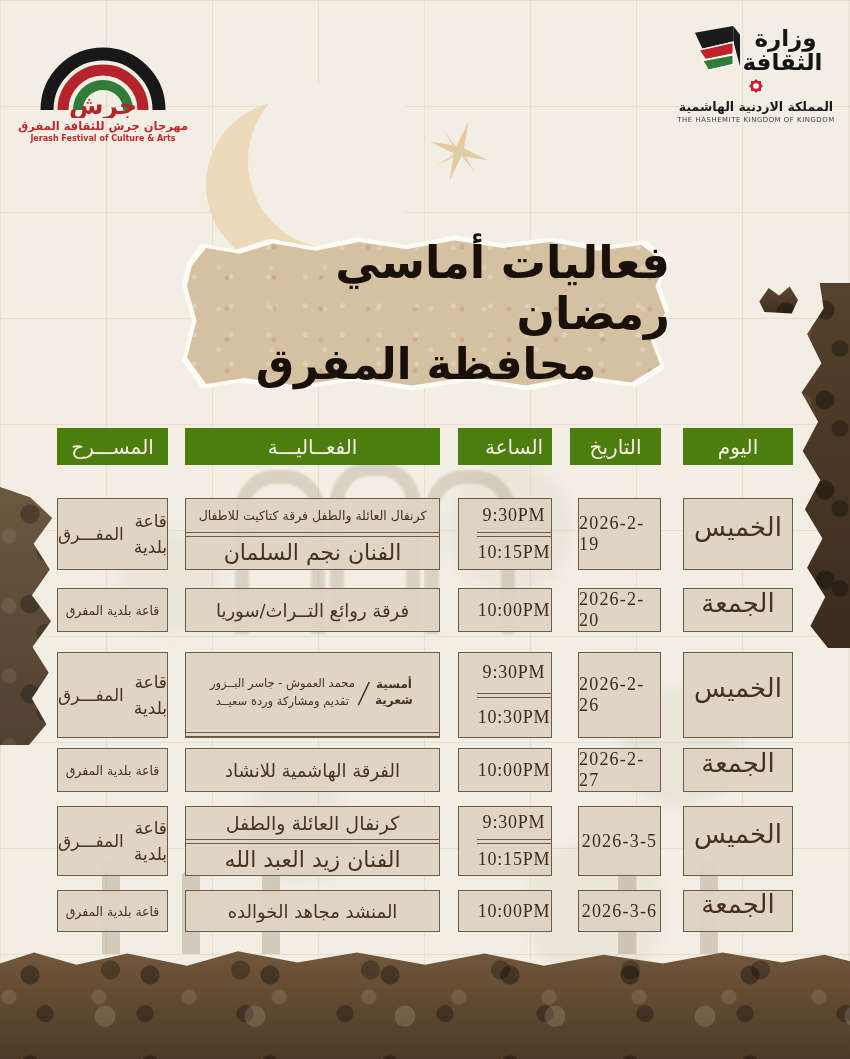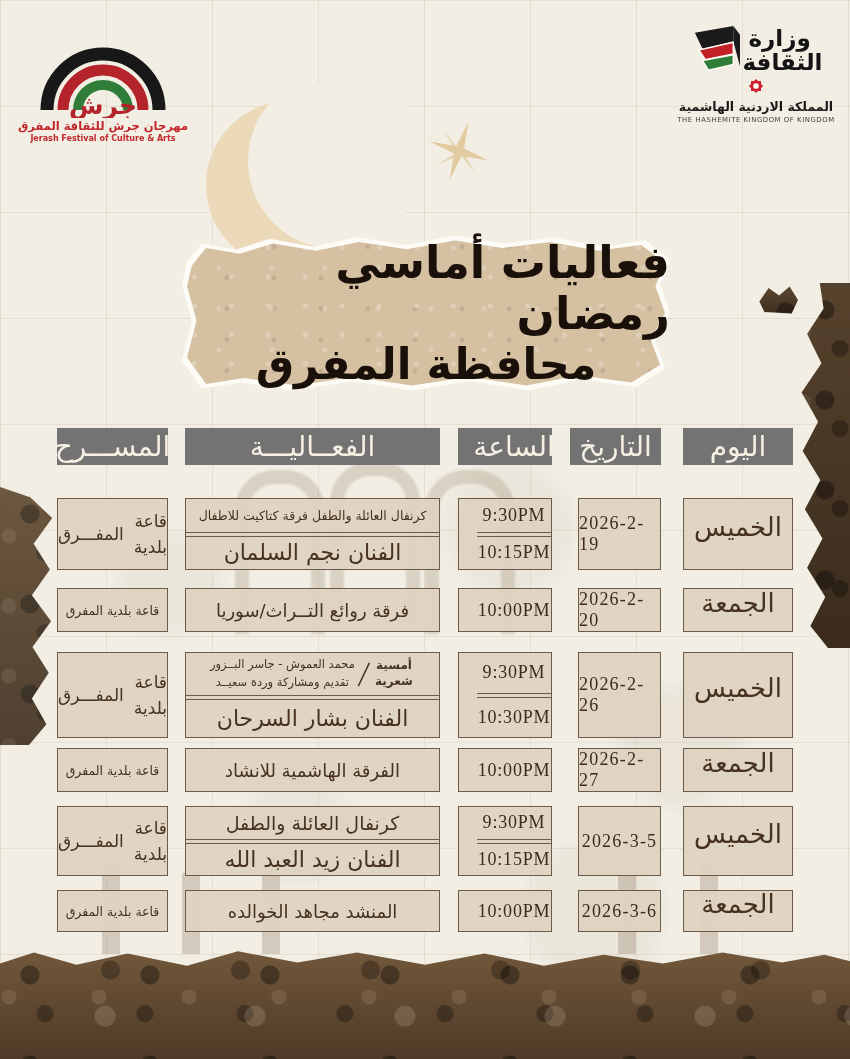--- a/index.html
+++ b/index.html
@@ -45,21 +45,21 @@
   .rock-left{left:0;top:487px;width:58px;height:258px;opacity:.92;filter:brightness(.85);
     clip-path:polygon(0 0,52% 4%,90% 12%,58% 22%,86% 32%,55% 42%,88% 52%,56% 62%,84% 72%,55% 82%,80% 92%,50% 100%,0 100%);}
 
   
   .jerash-logo{position:absolute;left:32px;top:24px;width:142px;z-index:4;display:flex;flex-direction:column;align-items:center;}
   .jf-ar{color:#c1272d;font-size:11.5px;font-weight:bold;margin-top:1px;white-space:nowrap;}
   .jf-en{color:#c1272d;font-size:8px;font-weight:bold;margin-top:1px;white-space:nowrap;}
 
   .moc-logo{position:absolute;right:16px;top:26px;width:156px;z-index:4;display:flex;flex-direction:column;align-items:center;}
   .moc-top{display:flex;align-items:center;gap:7px;direction:ltr;}
-  .moc-title{direction:rtl;width:74px;text-align:left;font-size:23px;font-weight:900;line-height:1.05;color:#141414;}
+  .moc-title{direction:rtl;width:74px;text-align:center;font-size:23px;font-weight:900;line-height:1.05;color:#141414;}
   .moc-kingdom{font-size:12.5px;font-weight:bold;color:#191919;margin-top:3px;white-space:nowrap;}
   .moc-en{font-size:6.9px;letter-spacing:.55px;color:#3d3d3d;margin-top:2px;white-space:nowrap;}
 
   
   .title-block{position:absolute;left:182px;top:234px;width:488px;height:158px;z-index:3;}
   .brush{position:absolute;inset:0;background:#fdfbf6;
     clip-path:polygon(1% 18%,4% 6%,11% 10%,18% 3%,27% 8%,36% 2%,46% 7%,56% 1%,66% 6%,76% 2%,86% 8%,95% 4%,100% 16%,98% 32%,100% 50%,97% 68%,99% 85%,93% 97%,82% 92%,71% 99%,59% 93%,47% 99%,35% 93%,23% 99%,12% 94%,4% 98%,0 80%,2% 55%,0 32%);}
   .brush-inner{position:absolute;inset:5px;background:#d5c0a2;
     background-image:radial-gradient(circle at 20% 30%,rgba(255,255,255,.25) 0 2px,transparent 3px),
       radial-gradient(circle at 60% 70%,rgba(255,255,255,.22) 0 2px,transparent 3px),
@@ -79,22 +79,22 @@
   .r3{height:86px;margin-bottom:10px;}
   .r4{height:42px;margin-bottom:16px;}
   .r5{height:70px;margin-bottom:14px;}
   .r6{height:42px;}
   .c-venue{grid-column:1;}
   .c-event{grid-column:3;}
   .c-time{grid-column:5;padding-left:18px;}
   .c-date{grid-column:7;}
   .c-day{grid-column:9;}
 
-  .hbox{background:#737373;color:#f6efe3;display:flex;align-items:center;justify-content:center;
-    font-size:28px;direction:rtl;line-height:1;}
+  .hbox{background:#4d7c0f;color:#f6efe3;display:flex;align-items:center;justify-content:center;
+    font-size:20px;direction:rtl;line-height:1;}
   .cbox{background:rgba(222,211,194,.95);border:1px solid #6e5b47;color:#46321f;
     display:flex;align-items:center;justify-content:center;direction:rtl;box-sizing:border-box;}
   .col{flex-direction:column;align-items:stretch;}
   .sec{flex:1;display:flex;align-items:center;justify-content:center;text-align:center;}
   .div2{height:3px;border-top:1px solid #6e5b47;border-bottom:1px solid #6e5b47;}
 
   .day{font-size:26px;line-height:1;padding-bottom:14px;}
   .date{font-family:"Liberation Serif",serif;font-size:18px;letter-spacing:1.2px;direction:ltr;color:#3c2b1c;margin-left:8px;}
   .time{font-family:"Liberation Serif",serif;font-size:18px;letter-spacing:.8px;direction:ltr;color:#3c2b1c;}
   .ev-main{font-size:22px;}
@@ -226,21 +226,20 @@
       <div class="cbox c-event col">
         <div class="sec r3top">
           <div class="poet-label">أمسية شعرية</div>
           <div class="poet-slash">/</div>
           <div class="poet-lines">
             <div>محمد العموش - جاسر البــزور</div>
             <div>تقديم ومشاركة وردة سعيــد</div>
           </div>
         </div>
         <div class="div2"></div>
-        <div class="sec ev-main">الفنان بشار السرحان</div>
       </div>
       <div class="cbox c-time col">
         <div class="sec time">9:30PM</div>
         <div class="div2"></div>
         <div class="sec time">10:30PM</div>
       </div>
       <div class="cbox c-date date">2026-2-26</div>
       <div class="cbox c-day day">الخميس</div>
     </div>
 

